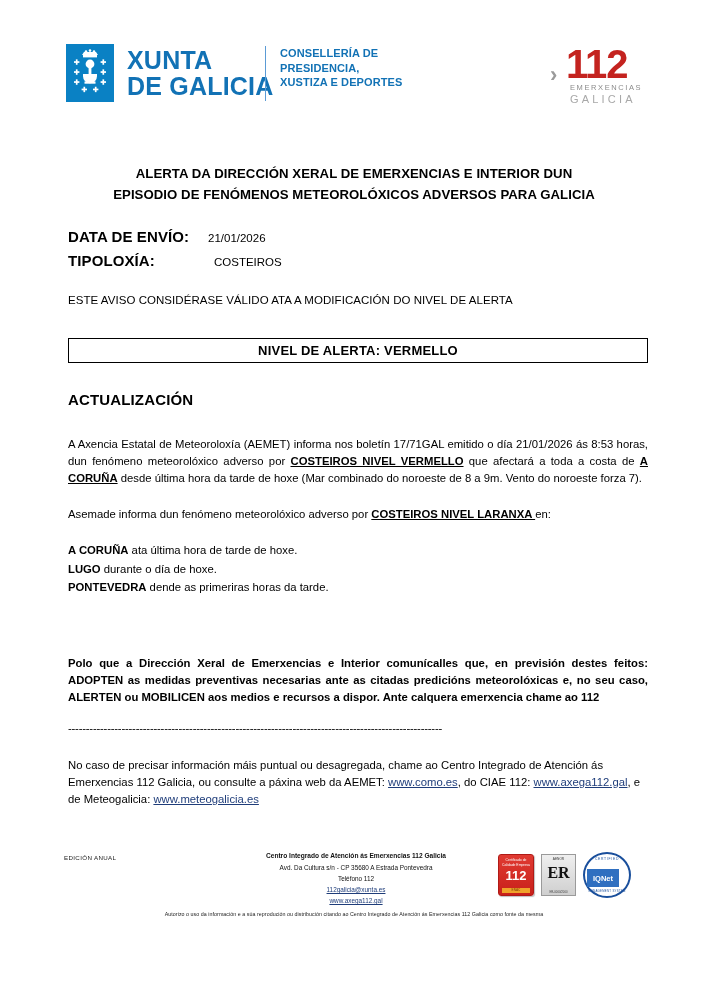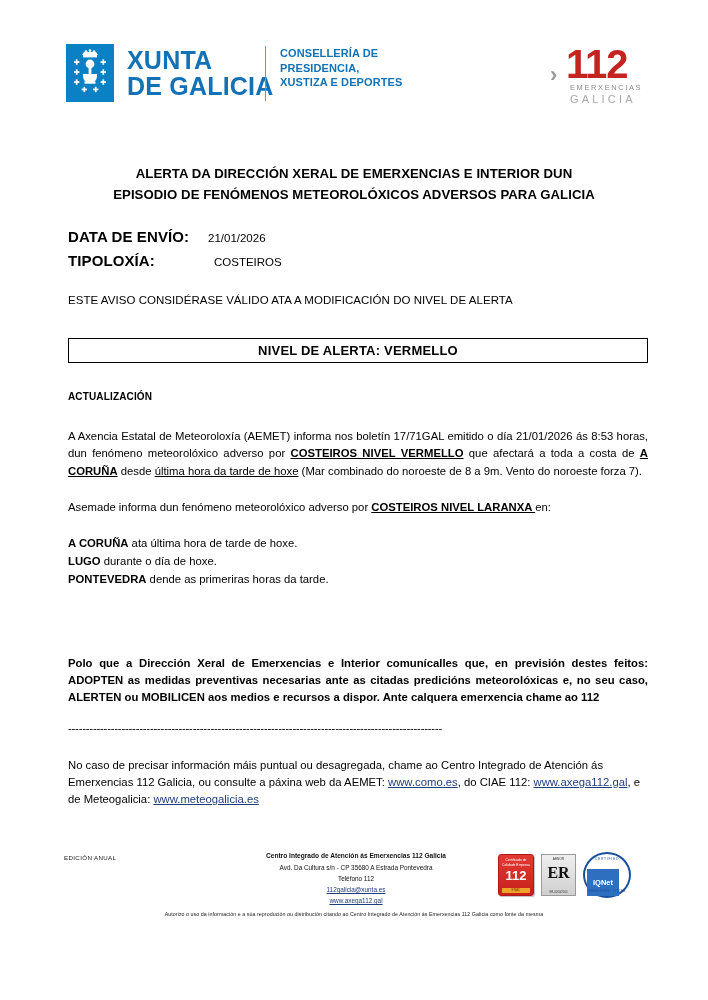--- a/index.html
+++ b/index.html
@@ -183,32 +183,32 @@
   
   .body-wrap {
     position: absolute;
     left: 68px;
     top: 389px;
     width: 580px;
     font-size: 11.3px;
     line-height: 1.52;
   }
   .h-act {
-    font-size: 10px;
+    font-size: 15px;
     font-weight: bold;
     letter-spacing: 0.15px;
   }
   .p-just {
     text-align: justify;
     margin-top: 24px;
   }
   .p-plain { margin-top: 19px; }
   .p-list { margin-top: 18px; line-height: 1.62; }
   b.ul { font-weight: bold; text-decoration: underline; }
-  span.ul { text-decoration: underline; }
+  span.ul { }
   b.nb { font-weight: bold; }
 
   .p-bottom {
     position: absolute;
     left: 68px;
     top: 655px;
     width: 580px;
     font-size: 11.3px;
     line-height: 1.52;
     text-align: justify;
@@ -330,21 +330,21 @@
     border-radius: 50%;
     border: 2px solid #1a4f9c;
     position: relative;
     background: #fff;
   }
   .certIQ .iq-top {
     position:absolute; top:3px; left:0; width:100%;
     text-align:center; font-size:3.4px; color:#1a4f9c; letter-spacing:.7px;
   }
   .certIQ .iq-band {
-    position:absolute; top:15px; left:2px; right:10px; height:27px;
+    position:absolute; top:15px; left:2px; right:10px; height:18px;
     background:#2f6fc0; display:flex; align-items:center; justify-content:center;
   }
   .certIQ .iq-band span {
     color:#fff; font-size:7.5px; font-weight:bold;
   }
   .certIQ .iq-bot {
     position:absolute; bottom:3px; left:0; width:100%;
     text-align:center; font-size:2.8px; color:#1a4f9c; letter-spacing:.3px;
   }
 </style>

